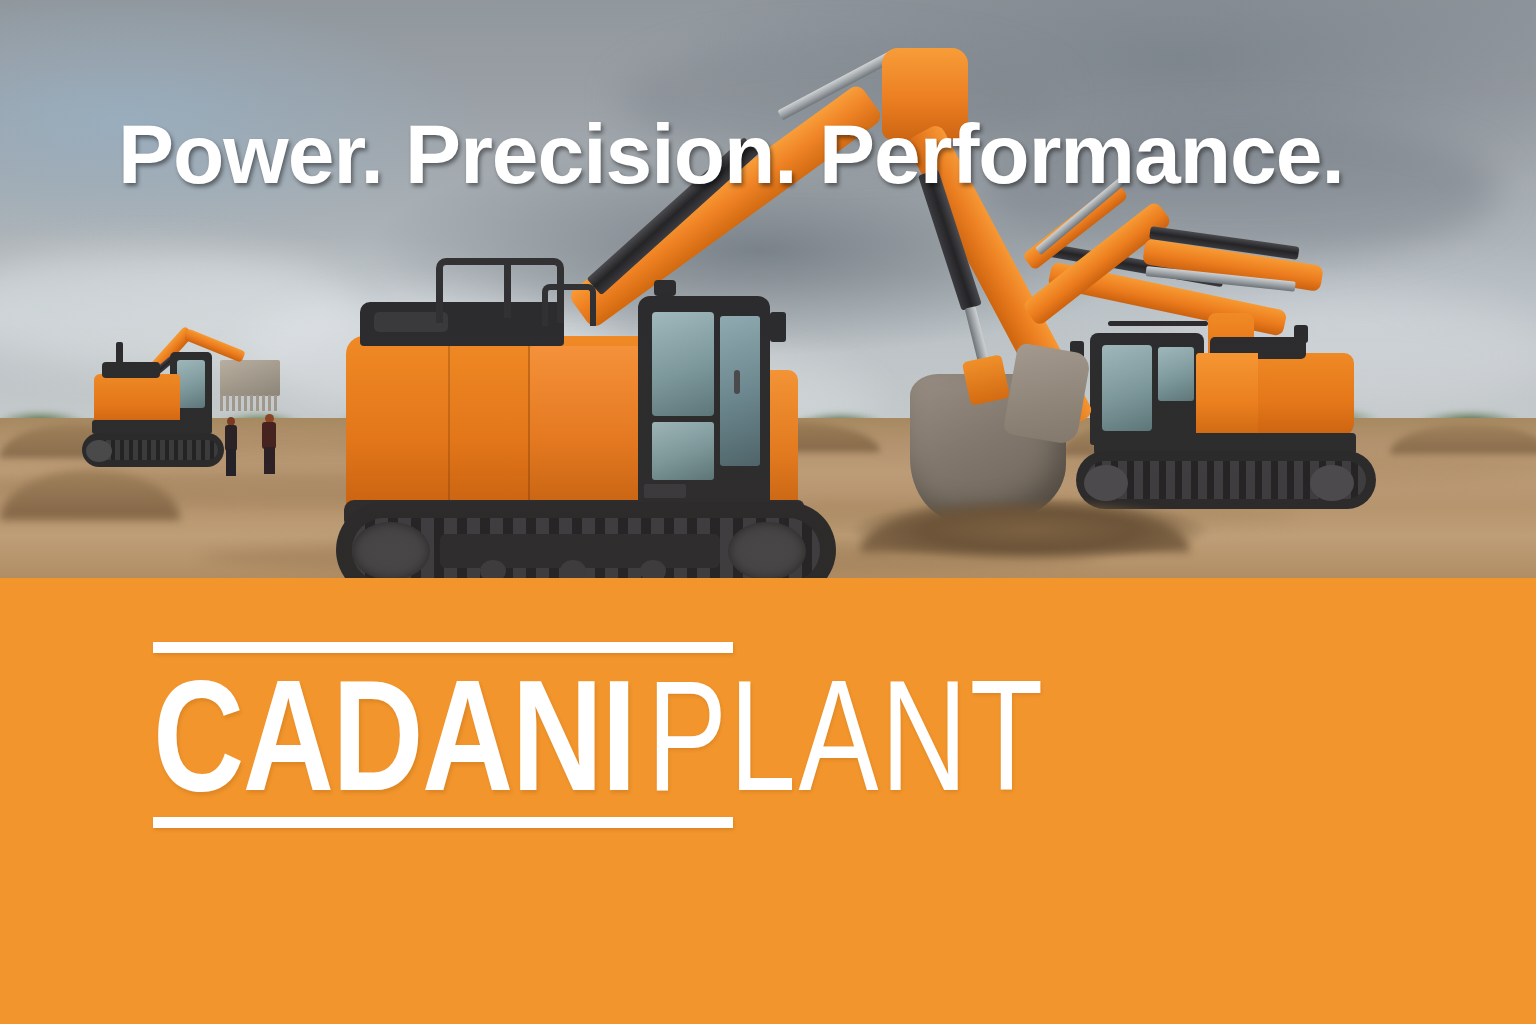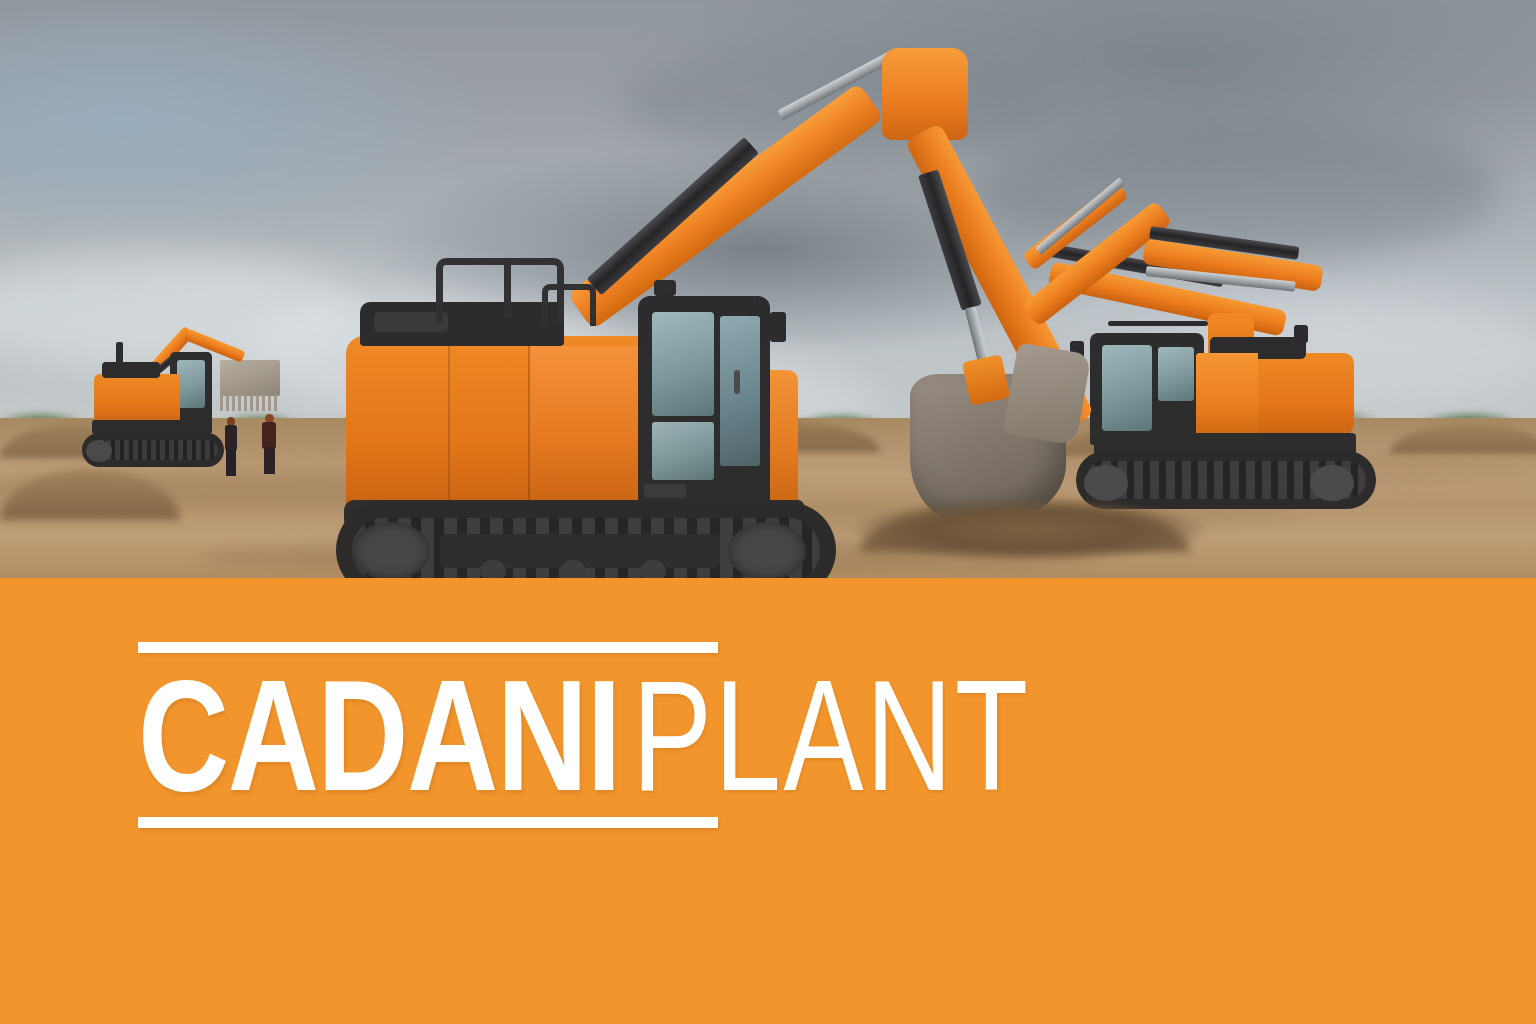--- a/index.html
+++ b/index.html
@@ -154,21 +154,21 @@
     left: 0;
     top: 578px;
     width: 1536px;
     height: 446px;
     background: #f2952c;
     z-index: 50;
   }
 
   #logoblock {
     position: absolute;
-    left: 138px;
+    left: 153px;
     top: 64px;
     width: 1070px;
   }
 
   .rule {
     width: 580px;
     height: 11px;
     background: #ffffff;
     box-shadow: 1px 2px 3px rgba(120,60,0,0.18);
   }
@@ -373,20 +373,21 @@
 
     <div style="position:absolute;left:840px;top:500px;width:380px;height:62px;
                 background:radial-gradient(ellipse 190px 34px at 190px 30px,#7e6344 0%,#6e563c 55%,rgba(110,86,60,0) 95%);
                 filter:blur(2px);"></div>
 
     <div style="position:absolute;left:0;top:0;width:1536px;height:578px;
                 background:linear-gradient(180deg,rgba(255,255,255,0.03) 0%,rgba(0,0,0,0) 55%,rgba(90,60,20,0.08) 100%);
                 pointer-events:none;"></div>
   </div>
 
+  <div id="tagline">Power. Precision. Performance.</div>
 
   <div id="brandband">
 
     <div id="logoblock">
       <div class="rule top"></div>
 
       <div id="wordmark">
         <span id="wm-bold">CADANI</span>
         <span id="wm-light">PLANT</span>
       </div>

